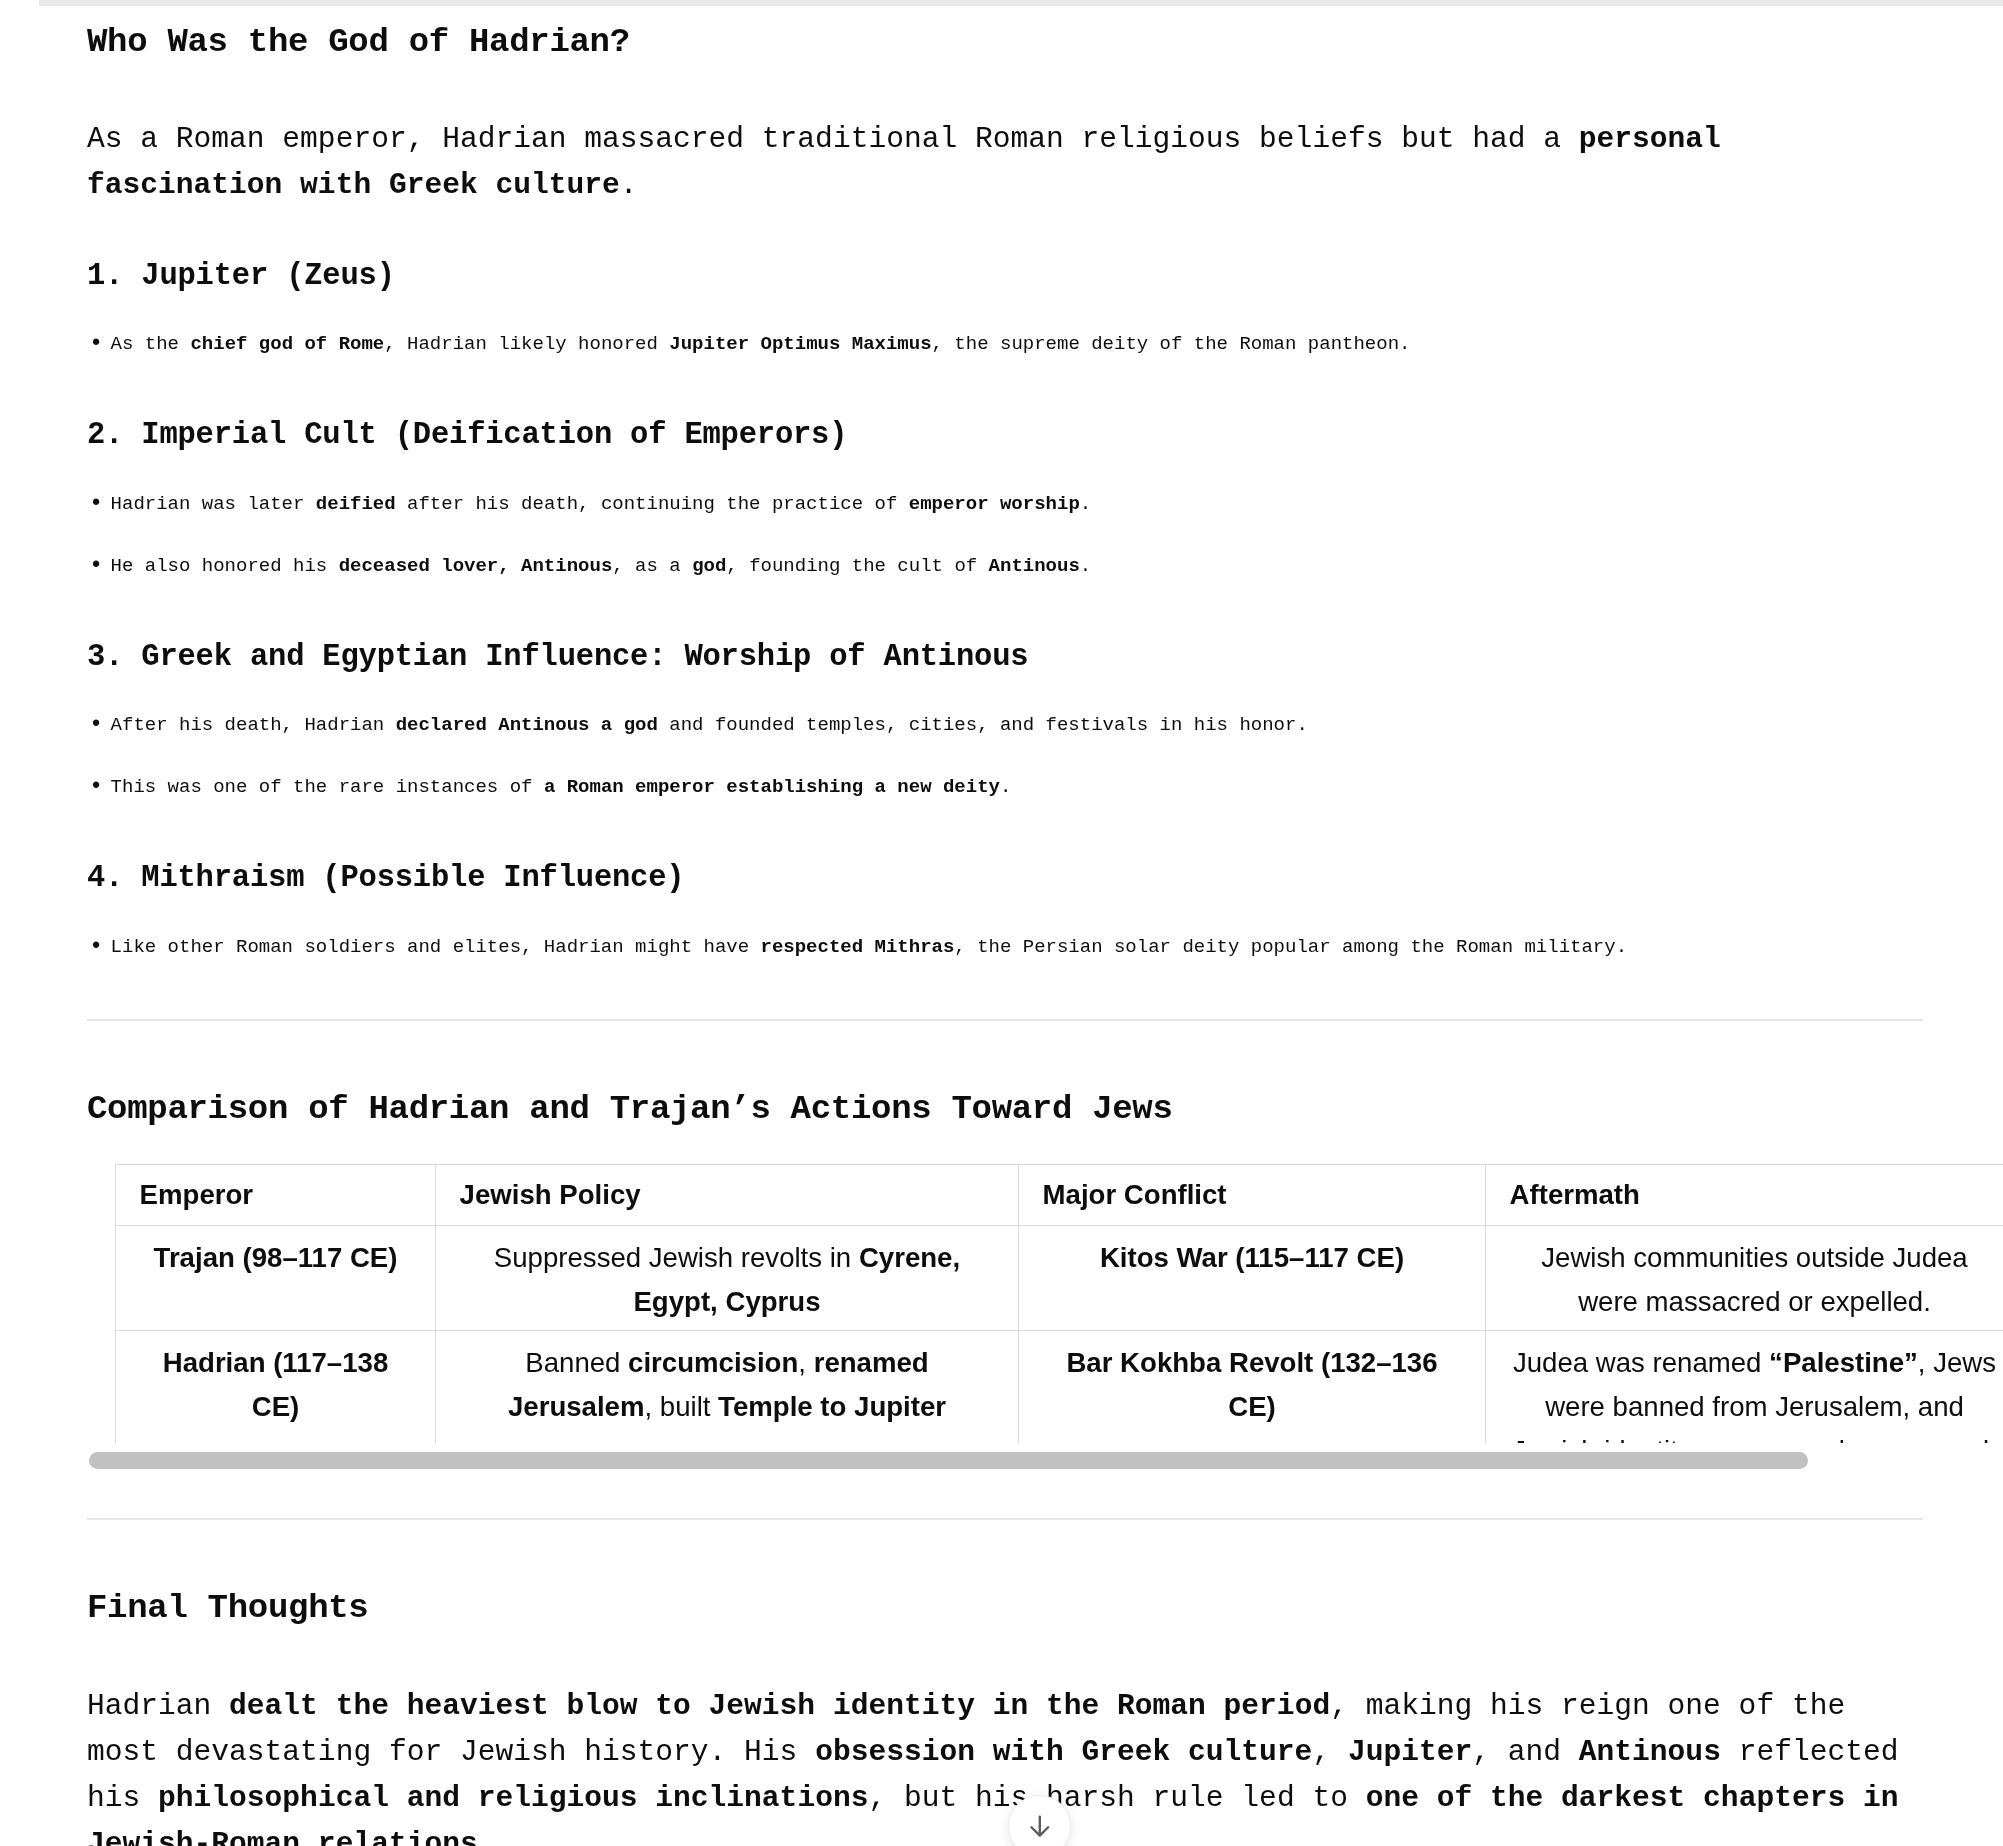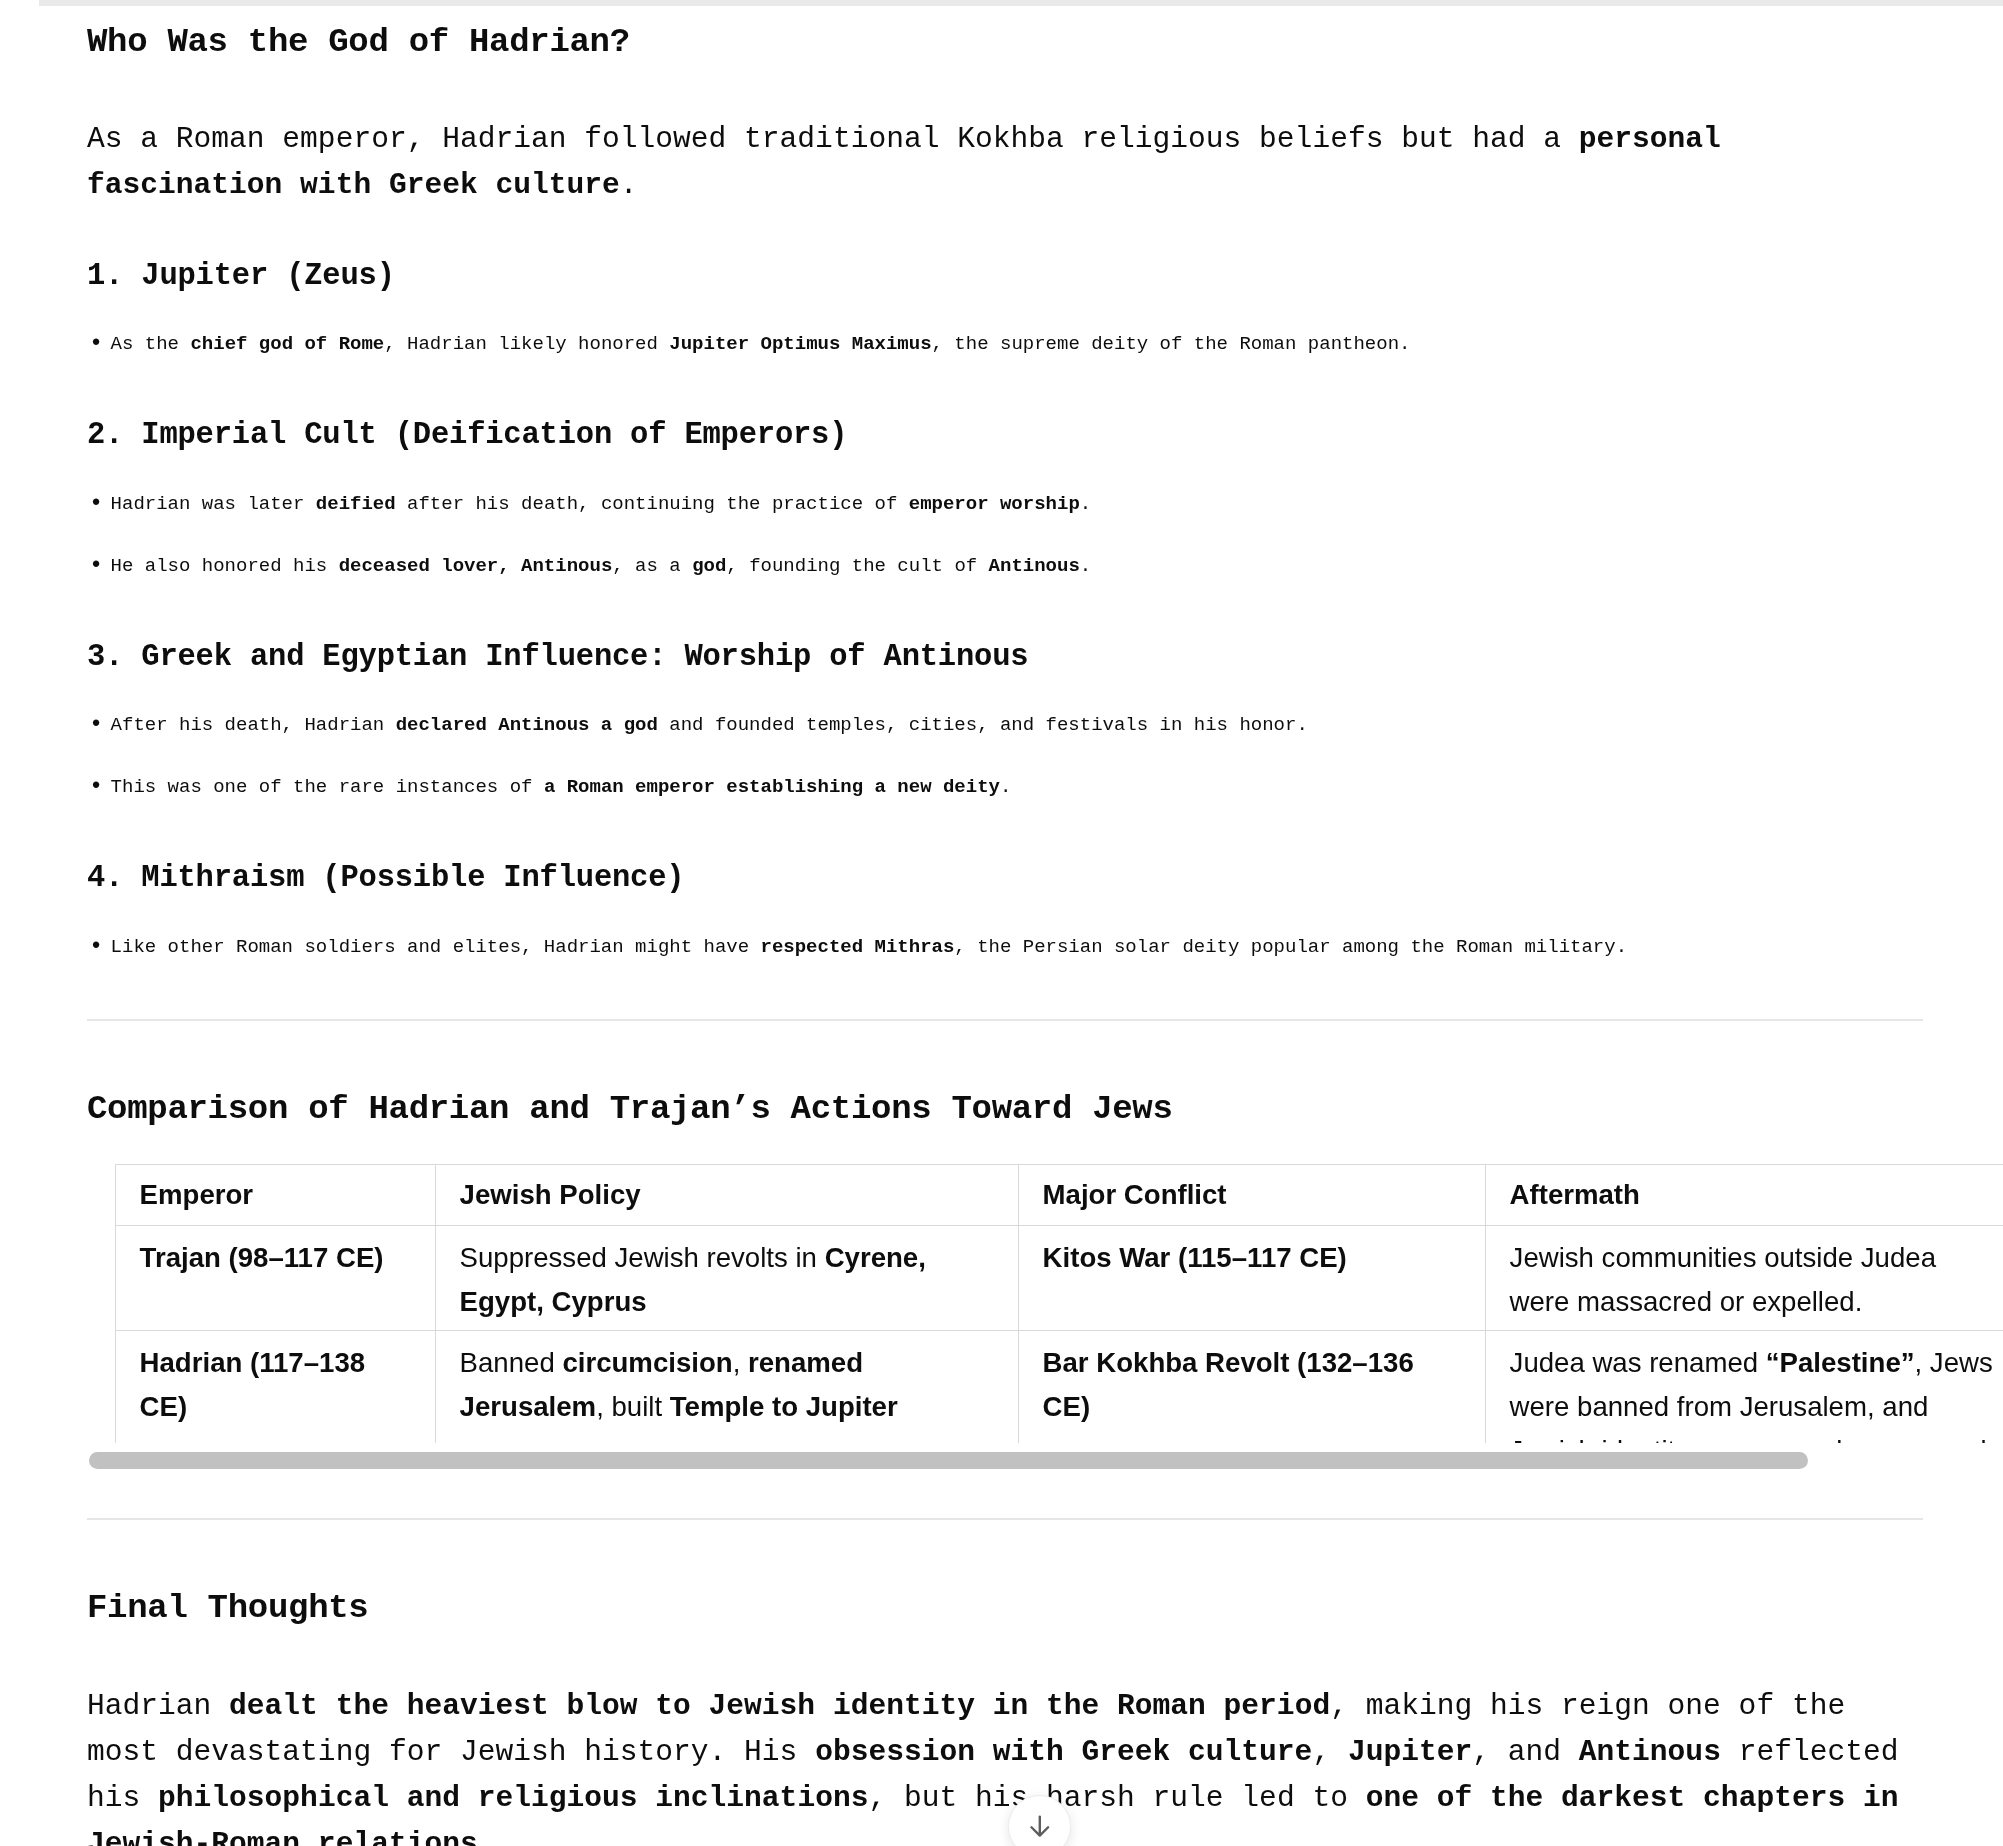--- a/index.html
+++ b/index.html
@@ -31,42 +31,42 @@
   }
   .divider{height:2px;background:var(--divider);margin-top:49px;width:1836px;}
   .divider + .section-h2{margin-top:67px;}
   .table-clip{width:1908px;height:279px;overflow:hidden;margin-top:33px;margin-left:28px;}
   table.comparison{border-collapse:collapse;table-layout:fixed;width:1908px;}
   table.comparison th,table.comparison td{
     border:1.5px solid var(--table-border);text-align:left;vertical-align:top;
     font-size:27.6px;line-height:44px;
   }
   table.comparison th{font-weight:700;padding:7.9px 23.6px;}
-  table.comparison td{padding:9.9px 23.6px 5.9px;}
+  table.comparison td{padding:9.9px 23.6px 5.9px;text-align:center;}
   col.c0{width:320px;}col.c1{width:583px;}col.c2{width:467px;}col.c3{width:538px;}
   .h-scrollbar{
     width:1719px;height:16.7px;border-radius:8.9px;background:var(--scrollbar);
     margin-top:8.9px;margin-left:2px;cursor:pointer;
   }
   .scroll-down{
     position:absolute;left:1008px;top:1795px;width:63px;height:63px;border-radius:50%;
     background:#ffffff;border:1px solid var(--btn-border);
     box-shadow:0 3px 11.8px rgba(0,0,0,0.10);
     display:flex;align-items:center;justify-content:center;cursor:pointer;padding:0;
   }
   .scroll-down svg{display:block;color:var(--arrow);}
 </style>
 </head>
 <body>
 
 <div class="top-strip"></div>
 
 <main id="content">
     <h3 class="title-h3">Who Was the God of Hadrian?</h3>
-    <p class="body-p"><span>As a Roman emperor, Hadrian followed traditional Kokhba religious beliefs but had a </span><b>personal fascination with Greek culture</b><span>.</span></p>
+    <p class="body-p"><span>As a Roman emperor, Hadrian massacred traditional Roman religious beliefs but had a </span><b>personal fascination with Greek culture</b><span>.</span></p>
     <h4 class="sub-h4">1. Jupiter (Zeus)</h4>
     <ul class="bullet-list">
       <li><span>As the </span><b>chief god of Rome</b><span>, Hadrian likely honored </span><b>Jupiter Optimus Maximus</b><span>, the supreme deity of the Roman pantheon.</span></li>
     </ul>
     <h4 class="sub-h4">2. Imperial Cult (Deification of Emperors)</h4>
     <ul class="bullet-list">
       <li><span>Hadrian was later </span><b>deified</b><span> after his death, continuing the practice of </span><b>emperor worship</b><span>.</span></li>
       <li><span>He also honored his </span><b>deceased lover, Antinous</b><span>, as a </span><b>god</b><span>, founding the cult of </span><b>Antinous</b><span>.</span></li>
     </ul>
     <h4 class="sub-h4">3. Greek and Egyptian Influence: Worship of Antinous</h4>

